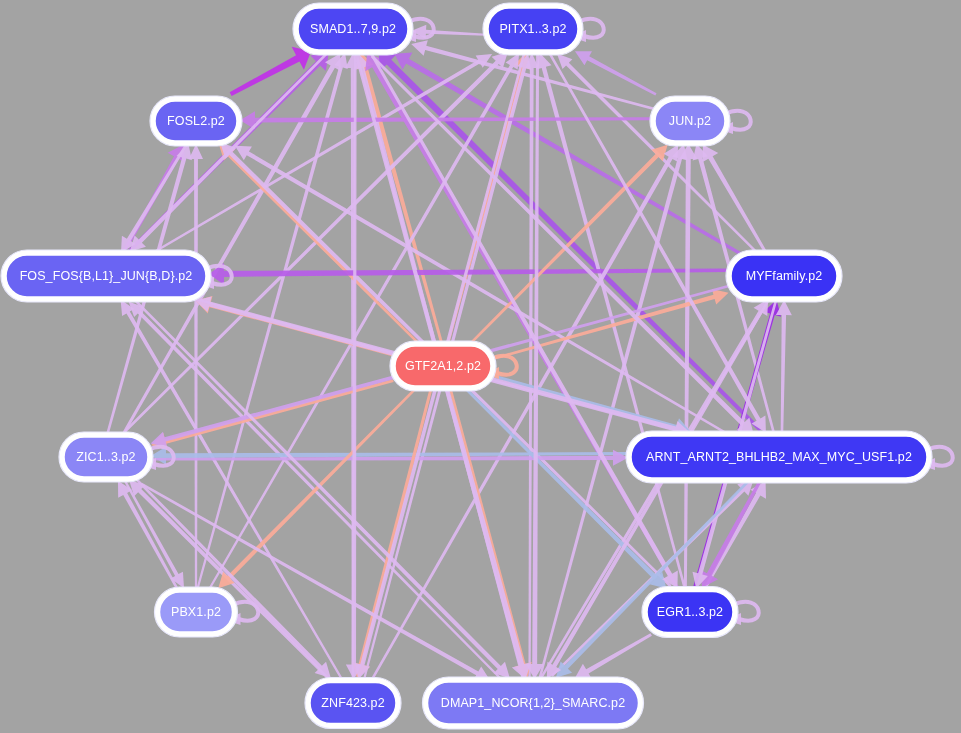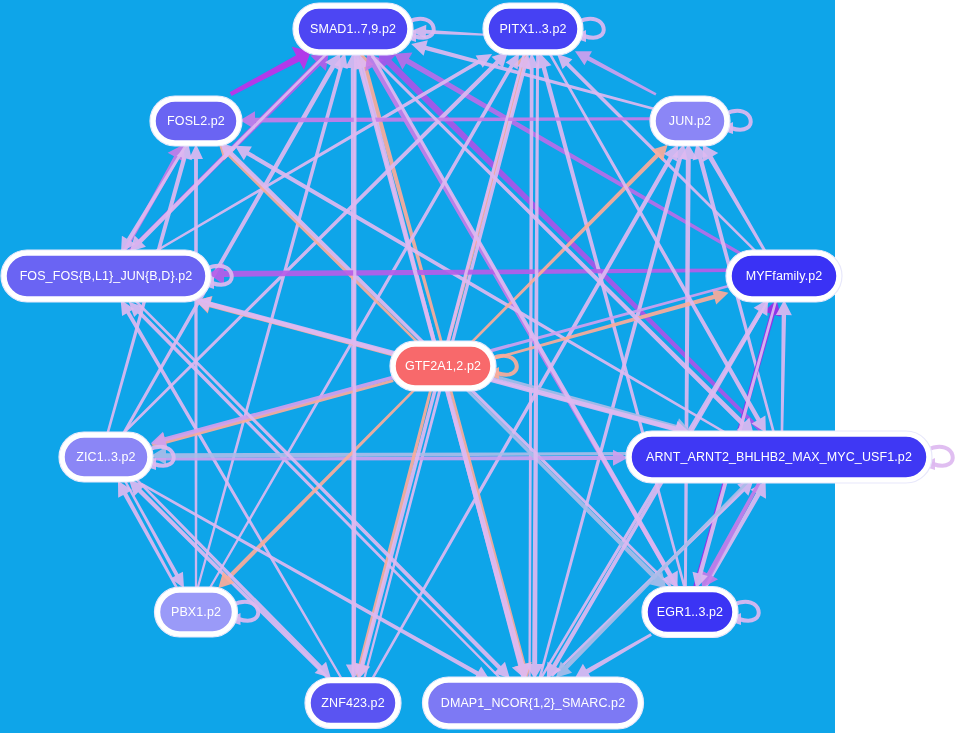--- a/index.html
+++ b/index.html
@@ -8,23 +8,23 @@
     background: #ffffff;
   }
   body {
     width: 961px;
     height: 733px;
     overflow: hidden;
     font-family: "Liberation Sans", sans-serif;
   }
   #graph-root {
     position: relative;
-    width: 835px;
+    width: 961px;
     height: 733px;
-    background: #0ea5e9;
+    background: #a3a3a3;
   }
   #edge-layer, #node-layer {
     position: absolute;
     left: 0;
     top: 0;
     width: 961px;
     height: 733px;
   }
   #node-layer { pointer-events: none; }
   .node-label-text {

